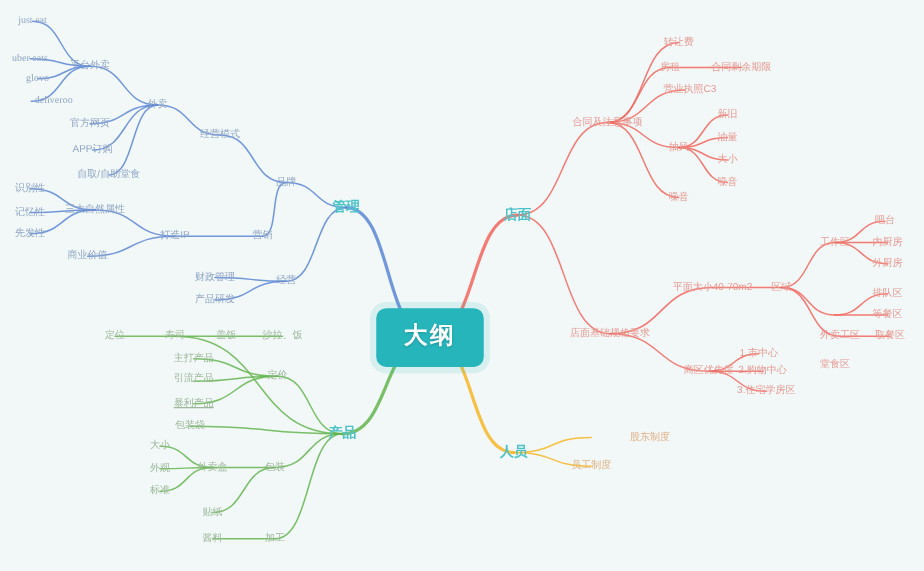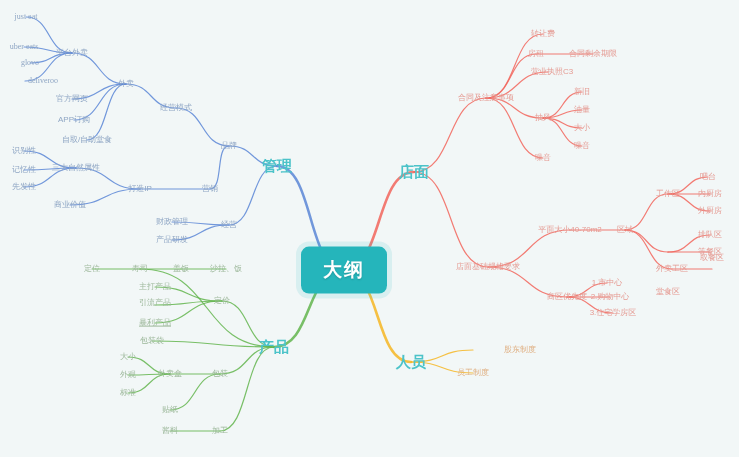--- a/index.html
+++ b/index.html
@@ -35,21 +35,21 @@
     color: #ffffff;
     font-size: 19px;
     font-weight: bold;
     letter-spacing: 2px;
     padding: 13px 22px;
     border-radius: 8px;
     box-shadow: 0 0 0 5px rgba(37,181,187,0.12);
     text-shadow: 0 1px 2px rgba(0,0,0,0.18);
   }
   .node-main {
-    font-size: 15px;
+    font-size: 11px;
     font-weight: bold;
     color: #4cc3c9;
   }
   .node-sub {
     font-size: 8px;
     color: #8aa0b8;
   }
   .node-sub.c-blue  { color: #8fa6c4; }
   .node-sub.c-green { color: #9db89b; }
   .node-sub.c-red   { color: #e59a92; }
@@ -190,21 +190,21 @@
       <div class="node node-sub c-red" style="left: 570px; top: 230px;">平面大小40-70m2</div>
       <div class="node node-sub c-red" style="left: 625px; top: 230px;">区域</div>
       <div class="node node-sub c-red" style="left: 668px; top: 194px;">工作区</div>
       <div class="node node-sub c-red" style="left: 708px; top: 177px;">吧台</div>
       <div class="node node-sub c-red" style="left: 710px; top: 194px;">内厨房</div>
       <div class="node node-sub c-red" style="left: 710px; top: 211px;">外厨房</div>
       <div class="node node-sub c-red" style="left: 668px; top: 252px; margin-top: 40px;">堂食区</div>
       <div class="node node-sub c-red" style="left: 710px; top: 235px;">排队区</div>
       <div class="node node-sub c-red" style="left: 710px; top: 252px;">等餐区</div>
       <div class="node node-sub c-red" style="left: 672px; top: 269px;">外卖工区</div>
-      <div class="node node-sub c-red" style="left: 712px; top: 258px;">取餐区</div>
+      <div class="node node-sub c-red" style="left: 712px; top: 269px;">取餐区</div>
       <div class="node node-sub c-red" style="left: 567px; top: 297px;">商区优先度</div>
       <div class="node node-sub c-red" style="left: 607px; top: 283px;">1.市中心</div>
       <div class="node node-sub c-red" style="left: 610px; top: 297px;">2.购物中心</div>
       <div class="node node-sub c-red" style="left: 613px; top: 313px;">3.住宅学房区</div>
       <div class="node node-main" style="left: 411px; top: 362px;">人员</div>
       <div class="node node-sub c-orange" style="left: 473px; top: 350px; margin-left: 47px;">股东制度</div>
       <div class="node node-sub c-orange" style="left: 473px; top: 373px;">员工制度</div>
       <div class="node node-root" style="left: 344px; top: 270px;">大纲</div>
     </div>
 </div>

